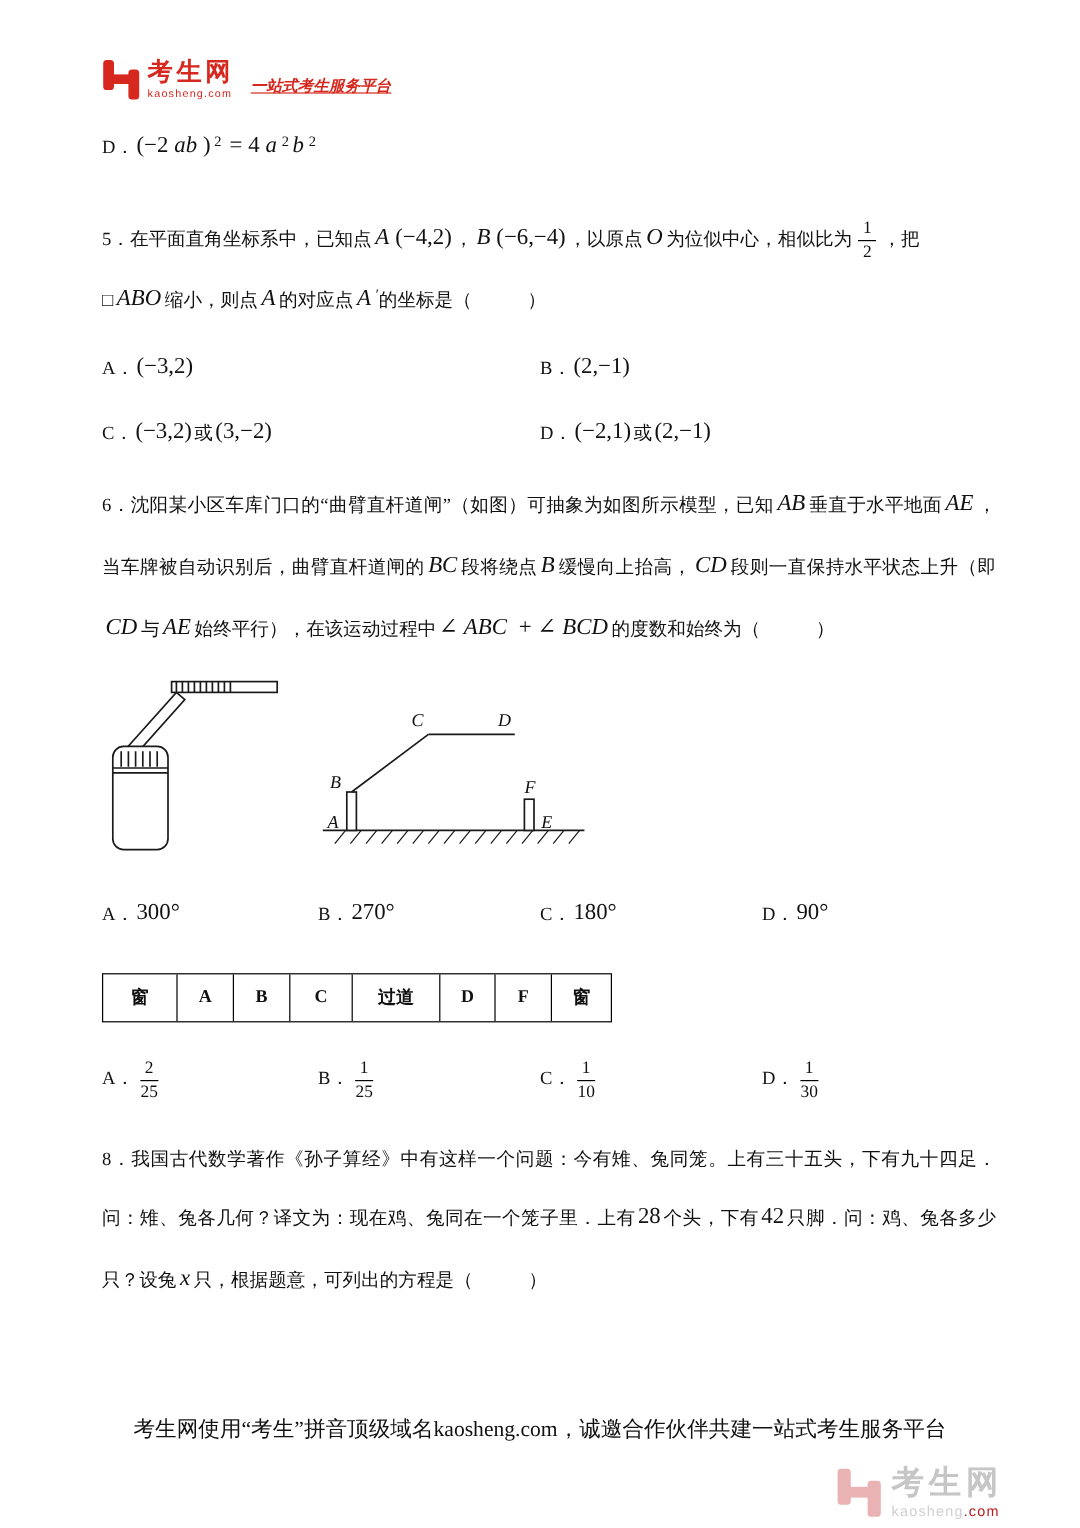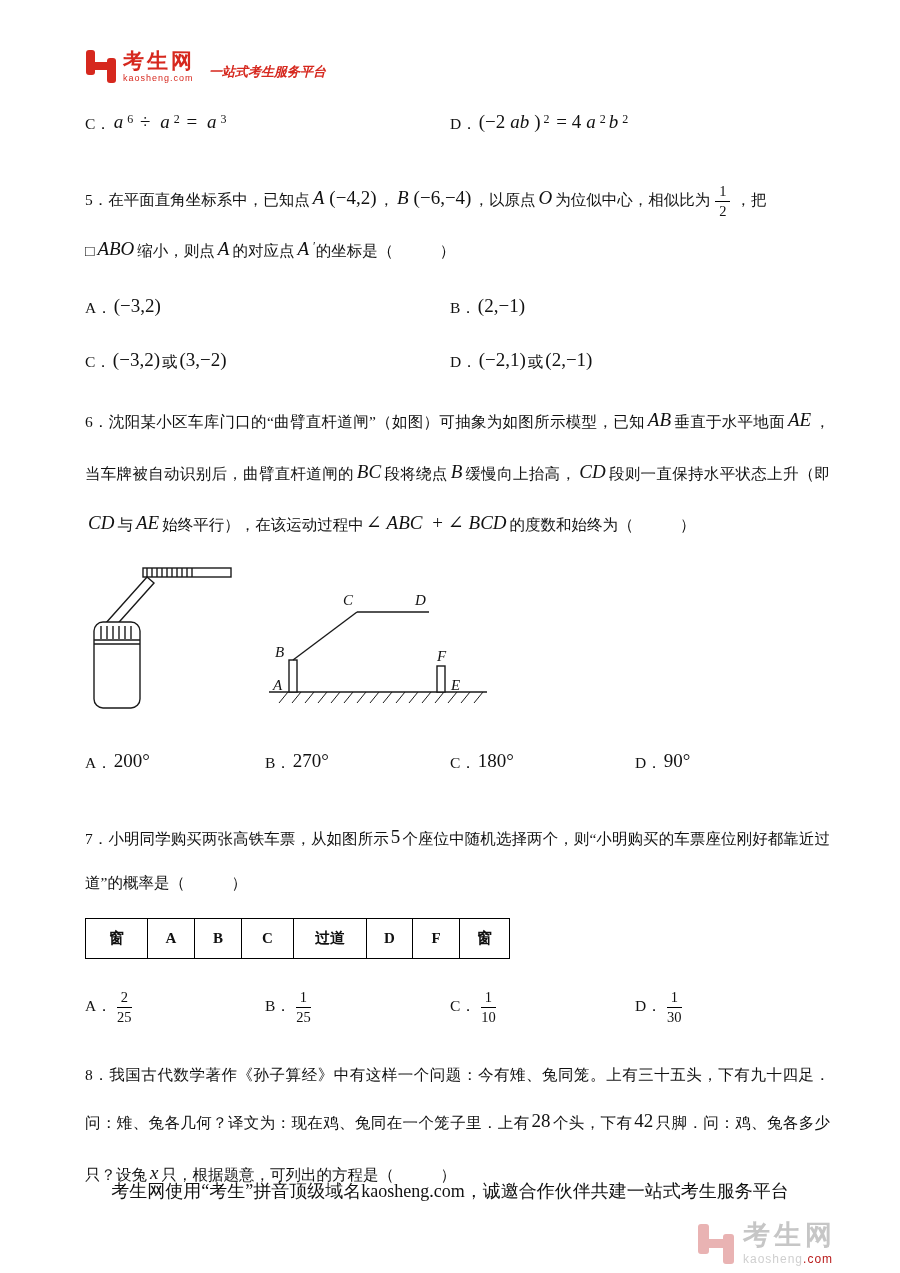--- a/index.html
+++ b/index.html
@@ -17,21 +17,21 @@
   
   .logo { position: absolute; top: 48px; left: 85px; display: flex; align-items: center; }
   .logo-mark { position: relative; width: 32px; height: 36px; flex: 0 0 auto; }
   .lm-bar { position: absolute; width: 9px; border-radius: 3px; background: #d6281e; }
   .lm-left  { left: 1px; top: 2px;  height: 25px; }
   .lm-right { right: 1px; top: 10px; height: 25px; }
   .lm-mid { position: absolute; left: 7px; top: 14px; width: 18px; height: 8px; background: #d6281e; }
   .logo-txt { margin-left: 6px; line-height: 1; }
   .logo-cn { font-family: "Liberation Sans", sans-serif; font-weight: bold; font-size: 21px; letter-spacing: 3px; color: #d6281e; }
   .logo-dom { font-family: "Liberation Sans", sans-serif; font-size: 9px; color: #d6281e; margin-top: 3px; letter-spacing: 1px; }
-  .tagline { font-family: "Liberation Sans", sans-serif; font-weight: bold; font-style: italic; font-size: 13px; color: #d6281e; margin-left: 14px; align-self: flex-end; margin-bottom: 3px; }
+  .tagline { font-family: "Liberation Sans", sans-serif; font-weight: bold; font-style: italic; font-size: 13px; color: #d6281e; margin-left: 14px; align-self: flex-end; margin-bottom: 3px; text-decoration: underline; }
   
   .content { padding: 102px 70px 0 85px; }
   .para { font-size: 15.5px; line-height: 2.7; text-align: justify; margin-bottom: 12px; }
   .row { display: grid; margin-bottom: 14px; align-items: center; }
   .two-col  { grid-template-columns: 365px 1fr; }
   .four-col { grid-template-columns: 180px 185px 185px 1fr; }
   .cd-row { margin-bottom: 30px; }
   .opt { font-size: 15.5px; line-height: 2.1; white-space: nowrap; }
   .opts-after-fig { margin-top: 26px; margin-bottom: 30px; }
   .frac-row { margin-top: 22px; margin-bottom: 28px; }
@@ -80,21 +80,20 @@
     <div class="logo-txt">
       <div class="logo-cn">考生网</div>
       <div class="logo-dom">kaosheng.com</div>
     </div>
     <div class="tagline">一站式考生服务平台</div>
   </header>
 
   <main class="content">
 
     <div class="row two-col cd-row">
-      <div class="opt"><span>C．</span><span class="mi">a</span><sup class="msup">6</sup><span class="mx"> ÷ </span><span class="mi">a</span><sup class="msup">2</sup><span class="mx"> = </span><span class="mi">a</span><sup class="msup">3</sup></div>
       <div class="opt"><span>D．</span><span class="mx">(−2</span><span class="mi">ab</span><span class="mx">)</span><sup class="msup">2</sup><span class="mx"> = 4</span><span class="mi">a</span><sup class="msup">2</sup><span class="mi">b</span><sup class="msup">2</sup></div>
     </div>
 
     <p class="para"><span>5．在平面直角坐标系中，已知点</span><span class="mi">A</span><span class="mx">(−4,2)</span><span>，</span><span class="mi">B</span><span class="mx">(−6,−4)</span><span>，以原点</span><span class="mi">O</span><span>为位似中心，相似比为</span><span class="frac"><span class="num">1</span><span class="den">2</span></span><span>，把</span><br><span>□</span><span class="mi">ABO</span><span>缩小，则点</span><span class="mi">A</span><span>的对应点</span><span class="mi">A</span><sup class="msup">′</sup><span>的坐标是（　　　）</span></p>
     <div class="row two-col">
       <div class="opt"><span>A．</span><span class="mx">(−3,2)</span></div>
       <div class="opt"><span>B．</span><span class="mx">(2,−1)</span></div>
     </div>
     <div class="row two-col">
       <div class="opt"><span>C．</span><span class="mx">(−3,2)</span><span>或</span><span class="mx">(3,−2)</span></div>
@@ -128,27 +127,26 @@
         <text class="geom-lbl" x="76" y="25">C</text>
         <text class="geom-lbl" x="148" y="25">D</text>
         <text class="geom-lbl" x="8" y="77">B</text>
         <text class="geom-lbl" x="6" y="110">A</text>
         <text class="geom-lbl" x="170" y="81">F</text>
         <text class="geom-lbl" x="184" y="110">E</text>
       </svg>
     </div>
 
     <div class="row four-col opts-after-fig">
-      <div class="opt"><span>A．</span><span class="mx">200°</span></div>
+      <div class="opt"><span>A．</span><span class="mx">300°</span></div>
       <div class="opt"><span>B．</span><span class="mx">270°</span></div>
       <div class="opt"><span>C．</span><span class="mx">180°</span></div>
       <div class="opt"><span>D．</span><span class="mx">90°</span></div>
     </div>
 
-    <p class="para"><span>7．小明同学购买两张高铁车票，从如图所示</span><span class="mx">5</span><span>个座位中随机选择两个，则“小明购买的车票座位刚好都靠近过道”的概率是（　　　）</span></p>
 
     <div class="seat-box">
       <div class="seat-cell" style="width:62px">窗</div>
       <div class="seat-cell" style="width:47px">A</div>
       <div class="seat-cell" style="width:47px">B</div>
       <div class="seat-cell" style="width:52px">C</div>
       <div class="seat-cell" style="width:73px">过道</div>
       <div class="seat-cell" style="width:46px">D</div>
       <div class="seat-cell" style="width:47px">F</div>
       <div class="seat-cell" style="flex:1">窗</div>

